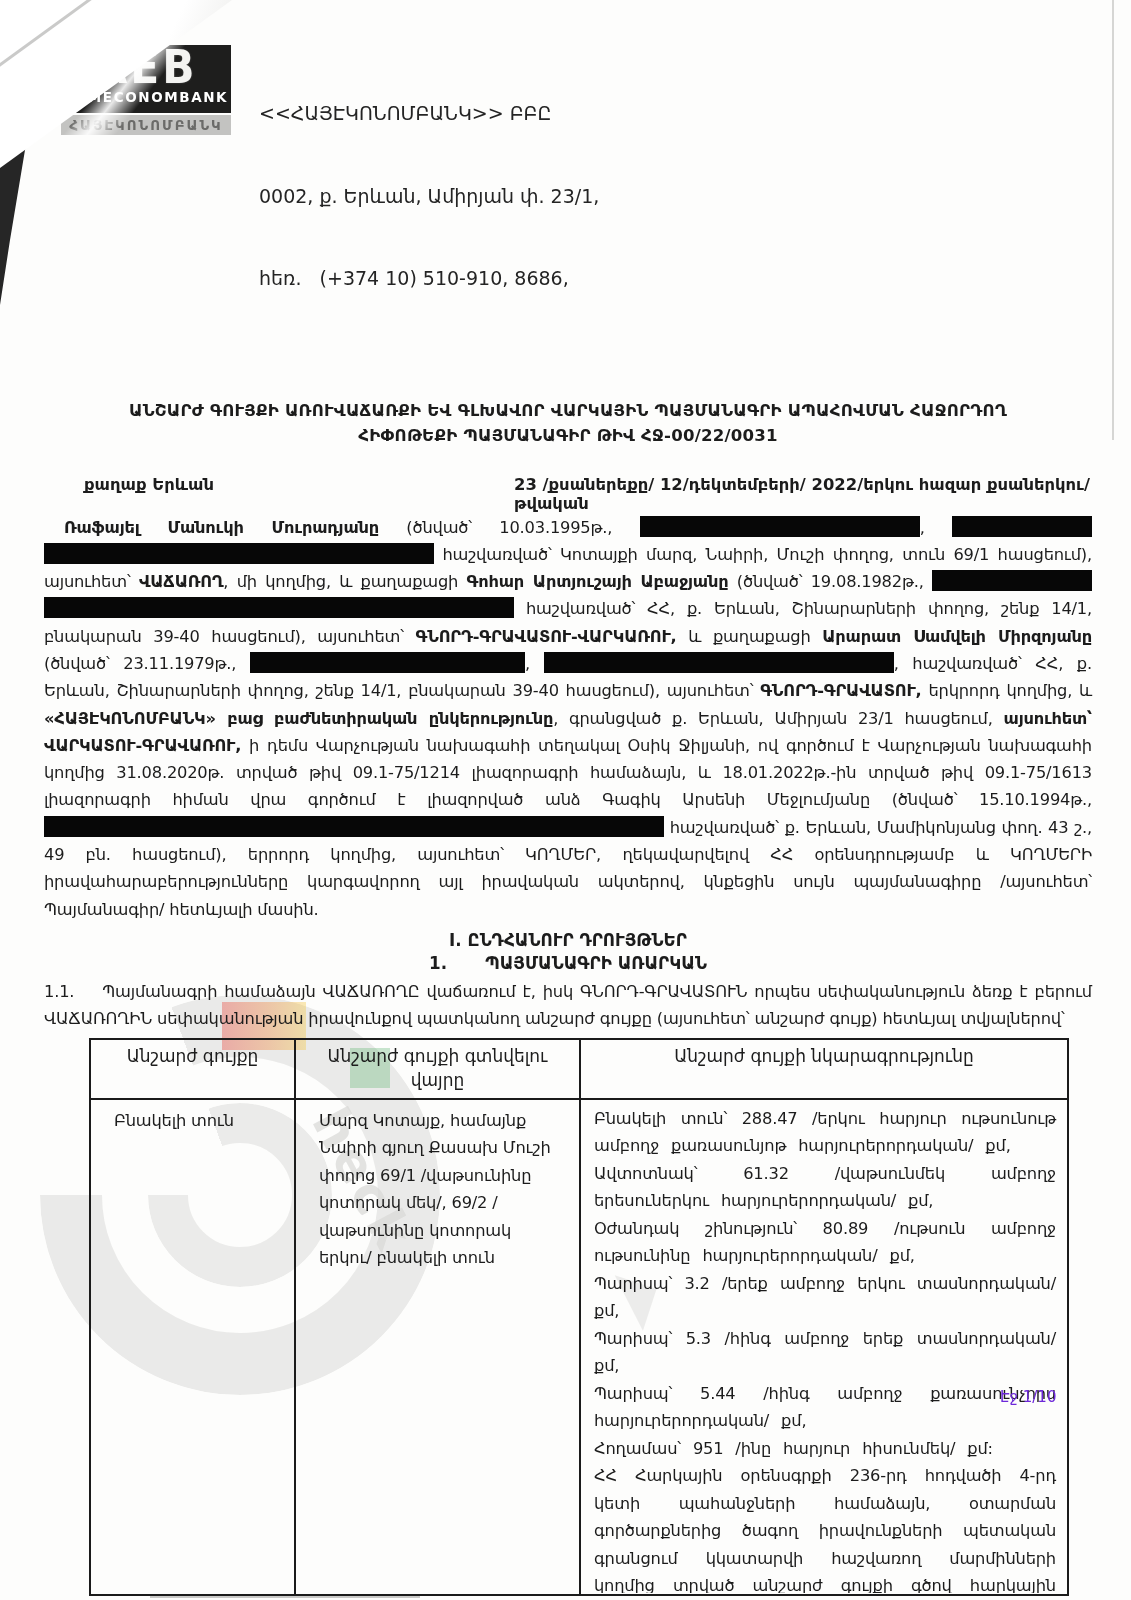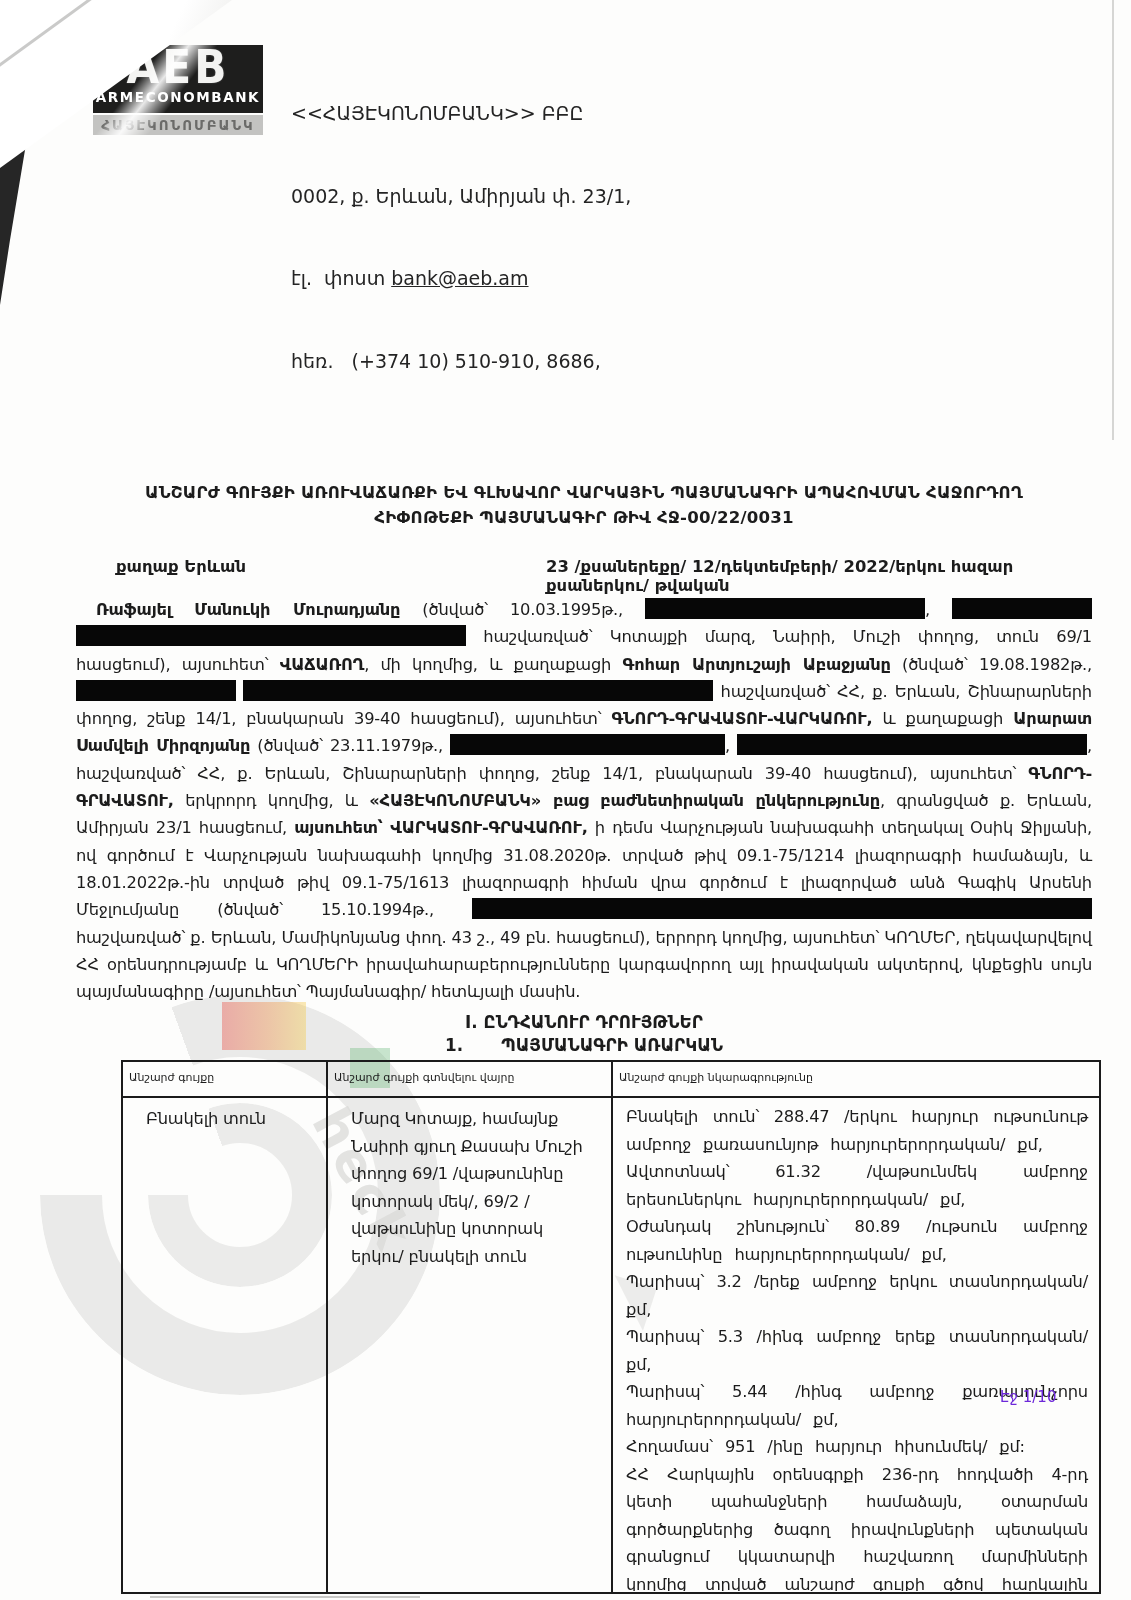--- a/index.html
+++ b/index.html
@@ -30,21 +30,21 @@
     mask-image:conic-gradient(from -20deg,#000 0 290deg,transparent 290deg 360deg);}
   .wm-arrow{left:600px;top:1280px;width:0;height:0;opacity:.5;
     border-left:44px solid transparent;border-bottom:44px solid transparent;border-top:44px solid #dcdcda;
     transform:rotate(18deg);}
   .wm-heck{left:286px;top:1150px;font-size:52px;font-weight:bold;color:#d9d9d7;opacity:.7;
     transform:rotate(62deg);letter-spacing:4px;}
   .wm-sq1{left:222px;top:1002px;width:84px;height:48px;opacity:.38;
     background:linear-gradient(90deg,#e8453c,#f0883c 55%,#f4c83f);}
   .wm-sq2{left:350px;top:1048px;width:40px;height:40px;opacity:.32;background:#57b269;}
   
-  .content{position:absolute;inset:0;padding:45px 39px 0 44px;box-sizing:border-box;z-index:3;margin-left:32px;}
+  .content{position:absolute;inset:0;padding:45px 39px 0 44px;box-sizing:border-box;z-index:3;}
   .hdr{display:flex;align-items:flex-start;}
   .logo-wrap{margin-left:17px;width:170px;flex:none;position:relative;}
   .logo-black{background:#1e1e1d;height:68px;position:relative;overflow:hidden;}
   .logo-aeb{color:#f3f3f1;font-weight:bold;font-size:47px;line-height:44px;text-align:center;
     letter-spacing:3px;font-stretch:condensed;text-shadow:0 0 2px #555;}
   .logo-en{color:#fff;font-weight:bold;font-size:13.5px;letter-spacing:1.6px;text-align:center;margin-top:0px;}
   .logo-am{background:#c3c3c1;color:#6b6b69;font-weight:bold;font-size:13.5px;letter-spacing:2px;
     text-align:center;height:20px;line-height:20px;margin-top:2px;}
   .logo-streak{position:absolute;inset:0;
     background:linear-gradient(128deg,rgba(255,255,255,0) 30%,rgba(255,255,255,.9) 40%,rgba(255,255,255,0) 52%);}
@@ -57,21 +57,21 @@
   .para{margin-top:15px;font-size:16.3px;line-height:27.3px;text-align:justify;letter-spacing:-.2px;}
   .intro{text-indent:20px;}
   .redact{display:inline-block;height:21px;background:#070707;vertical-align:text-bottom;}
   .h1{margin-top:7px;text-align:center;font-weight:bold;font-size:16.8px;}
   .h2{margin-top:3px;text-align:center;font-weight:bold;font-size:16.8px;}
   .h2 .num{margin-right:38px;}
   .clause{margin-top:5px;}
   
   table.prop{border-collapse:collapse;margin:5px 0 0 45px;width:978px;table-layout:fixed;}
   table.prop th,table.prop td{border:2px solid #1b1b1b;vertical-align:top;box-sizing:border-box;}
-  table.prop th{font-weight:normal;font-size:11px;text-align:left;padding:4px 6px 6px;line-height:24px;}
+  table.prop th{font-weight:normal;font-size:17px;text-align:center;padding:4px 6px 6px;line-height:24px;}
   col.c1{width:205px;} col.c2{width:285px;} col.c3{width:488px;}
   .cellclip{height:492px;overflow:hidden;}
   td .pad{padding:6px 12px 0 22px;font-size:16.3px;line-height:27.5px;letter-spacing:-.2px;}
   td.cell3 .pad{padding:4px 10px 0 12px;}
   .desc-line{text-align:justify;word-spacing:7px;}
   .loc{padding-right:28px;}
   
   .footer{position:absolute;left:1000px;top:1388px;font-size:15px;color:#6d28d9;z-index:3;}
 </style>
 </head>
@@ -99,21 +99,20 @@
         <div class="logo-black">
           <div class="logo-aeb">AEB</div>
           <div class="logo-en">ARMECONOMBANK</div>
         </div>
         <div class="logo-am">ՀԱՅԷԿՈՆՈՄԲԱՆԿ</div>
         <div class="logo-streak"></div>
       </div>
       <div class="hdr-info">
         <div>&lt;&lt;ՀԱՅԷԿՈՆՈՄԲԱՆԿ&gt;&gt; ԲԲԸ</div>
         <div>0002, ք. Երևան, Ամիրյան փ. 23/1,</div>
-        <div><span>էլ.  փոստ </span><span class="u">bank@aeb.am</span></div>
         <div>հեռ.   (+374 10) 510-910, 8686,</div>
       </div>
     </div>
 
     <div class="title">
       <div>ԱՆՇԱՐԺ ԳՈՒՅՔԻ ԱՌՈՒՎԱՃԱՌՔԻ ԵՎ ԳԼԽԱՎՈՐ ՎԱՐԿԱՅԻՆ ՊԱՅՄԱՆԱԳՐԻ ԱՊԱՀՈՎՄԱՆ ՀԱՋՈՐԴՈՂ</div>
       <div>ՀԻՓՈԹԵՔԻ ՊԱՅՄԱՆԱԳԻՐ ԹԻՎ ՀՋ-00/22/0031</div>
     </div>
 
     <div class="dateline">
@@ -121,20 +120,21 @@
       <span class="dl-date">23 /քսաներեքը/ 12/դեկտեմբերի/ 2022/երկու հազար քսաներկու/ թվական</span>
     </div>
 
     <div class="para intro"><b>Ռաֆայել Մանուկի Մուրադյանը</b> (ծնված՝ 10.03.1995թ., <span class="redact" style="width: 280px;"></span>, <span class="redact" style="width: 140px;"></span> <span class="redact" style="width: 390px;"></span> հաշվառված՝ Կոտայքի մարզ, Նաիրի, Մուշի փողոց, տուն 69/1 հասցեում), այսուհետ՝ <b>ՎԱՃԱՌՈՂ</b>, մի կողմից, և քաղաքացի <b>Գոհար Արտյուշայի Աբաջյանը</b> (ծնված՝ 19.08.1982թ., <span class="redact" style="width: 160px;"></span> <span class="redact" style="width: 470px;"></span> հաշվառված՝ ՀՀ, ք. Երևան, Շինարարների փողոց, շենք 14/1, բնակարան 39-40 հասցեում), այսուհետ՝ <b>ԳՆՈՐԴ-ԳՐԱՎԱՏՈՒ-ՎԱՐԿԱՌՈՒ,</b> և քաղաքացի <b>Արարատ Սամվելի Միրզոյանը</b> (ծնված՝ 23.11.1979թ., <span class="redact" style="width: 275px;"></span>, <span class="redact" style="width: 350px;"></span>, հաշվառված՝ ՀՀ, ք. Երևան, Շինարարների փողոց, շենք 14/1, բնակարան 39-40 հասցեում), այսուհետ՝ <b>ԳՆՈՐԴ-ԳՐԱՎԱՏՈՒ,</b> երկրորդ կողմից, և <b>«ՀԱՅԷԿՈՆՈՄԲԱՆԿ» բաց բաժնետիրական ընկերությունը</b>, գրանցված ք. Երևան, Ամիրյան 23/1 հասցեում, <b>այսուհետ՝ ՎԱՐԿԱՏՈՒ-ԳՐԱՎԱՌՈՒ,</b> ի դեմս Վարչության նախագահի տեղակալ Օսիկ Ջիլյանի, ով գործում է Վարչության նախագահի կողմից 31.08.2020թ. տրված թիվ 09.1-75/1214 լիազորագրի համաձայն, և 18.01.2022թ.-ին տրված թիվ 09.1-75/1613 լիազորագրի հիման վրա գործում է լիազորված անձ Գագիկ Արսենի Մեջլումյանը (ծնված՝ 15.10.1994թ., <span class="redact" style="width: 620px;"></span> հաշվառված՝ ք. Երևան, Մամիկոնյանց փող. 43 շ., 49 բն. հասցեում), երրորդ կողմից, այսուհետ՝ ԿՈՂՄԵՐ, ղեկավարվելով ՀՀ օրենսդրությամբ և ԿՈՂՄԵՐԻ իրավահարաբերությունները կարգավորող այլ իրավական ակտերով, կնքեցին սույն պայմանագիրը /այսուհետ՝ Պայմանագիր/ հետևյալի մասին.</div>
 
     <div class="h1">I. ԸՆԴՀԱՆՈՒՐ ԴՐՈՒՅԹՆԵՐ</div>
     <div class="h2">
       <span class="num">1.</span><span>ՊԱՅՄԱՆԱԳՐԻ ԱՌԱՐԿԱՆ</span>
     </div>
 
+    <div class="para clause">1.1.&nbsp;&nbsp;&nbsp;&nbsp;Պայմանագրի համաձայն ՎԱՃԱՌՈՂԸ վաճառում է, իսկ ԳՆՈՐԴ-ԳՐԱՎԱՏՈՒՆ որպես սեփականություն ձեռք է բերում ՎԱՃԱՌՈՂԻՆ սեփականության իրավունքով պատկանող անշարժ գույքը (այսուհետ՝ անշարժ գույք) հետևյալ տվյալներով՝</div>
 
     <table class="prop">
       <colgroup>
           <col class="c1">
           <col class="c2">
           <col class="c3">
         </colgroup>
       <thead>
         <tr>
           <th>Անշարժ գույքը</th>

